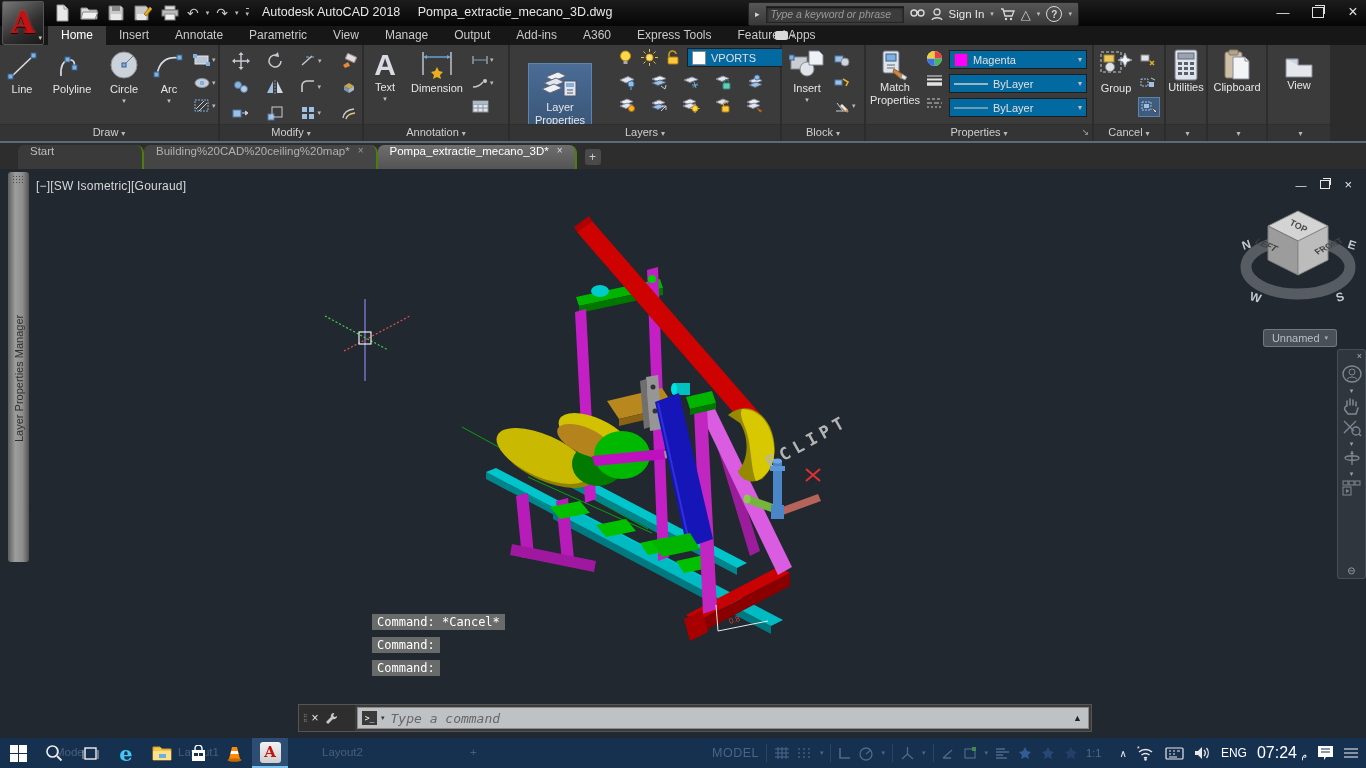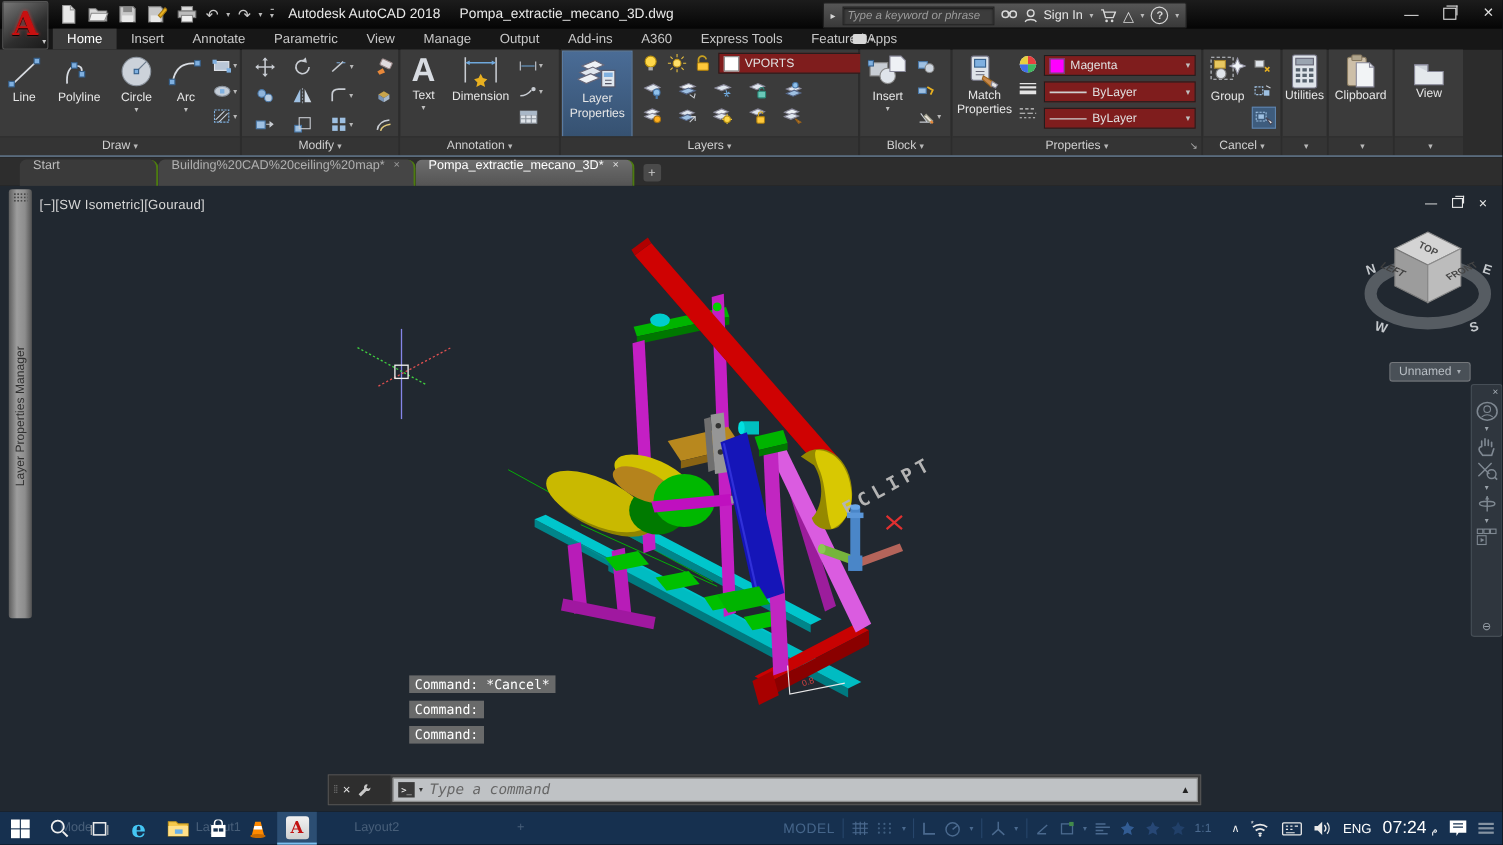--- a/index.html
+++ b/index.html
@@ -42,21 +42,21 @@
   .plabel .dd{font-size:8px;color:#b8b8b8;margin-left:3px}
   .launcher{position:absolute;right:3px;bottom:1px;font-size:9px;color:#a8a8a8}
   .pbody{position:absolute;left:0;top:0;right:0;height:80px;display:flex;align-items:flex-start}
   .bb{display:flex;flex-direction:column;align-items:center;padding-top:4px;color:#e6e6e6;font-size:11px;line-height:1.15;text-align:center;flex:none}
   .bb .dd{font-size:7px;color:#c0c0c0;margin-top:1px}
   .sicol{display:flex;flex-direction:column;justify-content:flex-start;padding-top:6px;gap:5px}
   .sirow{display:flex;align-items:center}
   .si{width:20px;height:18px;display:flex;align-items:center;justify-content:center}
   .dd7{font-size:7px;color:#b8b8b8;width:8px}
   .lp-btn{background:linear-gradient(#4a6c96,#35506f);border:1px solid #5e83ad}
-  .fld{display:flex;align-items:center;background:#7f1d1d;border:1px solid #1e1e1e;height:17px;color:#e0e0e0;font-size:11px;padding:0 4px;gap:5px}
+  .fld{display:flex;align-items:center;background:#0369a1;border:1px solid #1e1e1e;height:17px;color:#e0e0e0;font-size:11px;padding:0 4px;gap:5px}
   .fld .dd{margin-left:auto;font-size:8px;color:#c0c0c0}
   .swatch{width:12px;height:12px;flex:none}
   .mgrid{display:grid;grid-template-columns:34px 34px 42px 30px;grid-auto-rows:26px;padding-top:3px;padding-left:4px}
   .mcell{display:flex;align-items:center;justify-content:center;gap:2px}
   .biglabel2{width:62px}
   
   .sepline{position:absolute;left:0;top:141px;width:1366px;height:2px;background:#5a6b7c}
   .filetabs{position:absolute;left:0;top:143px;width:1366px;height:26px;background:#2d2d2d;display:flex;align-items:flex-end}
   .ftab{height:24px;display:flex;align-items:flex-start;padding:0 12px;font-size:11.5px;border-right:2px solid #4d7c0f;border-radius:6px 8px 0 0;gap:8px}
   .ftab-start{width:100px;background:#3a3a3a;color:#bdbdbd;margin-left:18px}
@@ -430,21 +430,21 @@
                 </svg>
               </span>
             </div>
         </div>
       </div>
       <div class="plabel"><span>Annotation</span><span class="dd">▾</span></div>
     </div>
 
     <div class="panel" style="width:270px">
       <div class="pbody">
-        <div class="bb lp-btn biglabel2" style="height:76px;margin:1px;padding-top:5px">
+        <div class="bb lp-btn biglabel2" style="height:76px;margin:18px;padding-top:5px">
           <svg width="36" height="32" viewBox="0 0 36 32">
               <path d="M4 8l12-5 8 4-12 5z" fill="#eef2f6" stroke="#667"></path>
               <path d="M2 14l12-5 8 4-12 5z" fill="#dfe6ee" stroke="#667"></path>
               <path d="M0 20l12-5 8 4-12 5z" fill="#eef2f6" stroke="#667"></path>
               <rect x="22" y="12" width="12" height="15" fill="#dfe6ee" stroke="#556"></rect>
               <rect x="24" y="14" width="8" height="4" fill="#7fb0e0"></rect>
               <path d="M25 21h6M25 24h6" stroke="#556"></path>
             </svg>
           <span>Layer Properties</span>
         </div>

